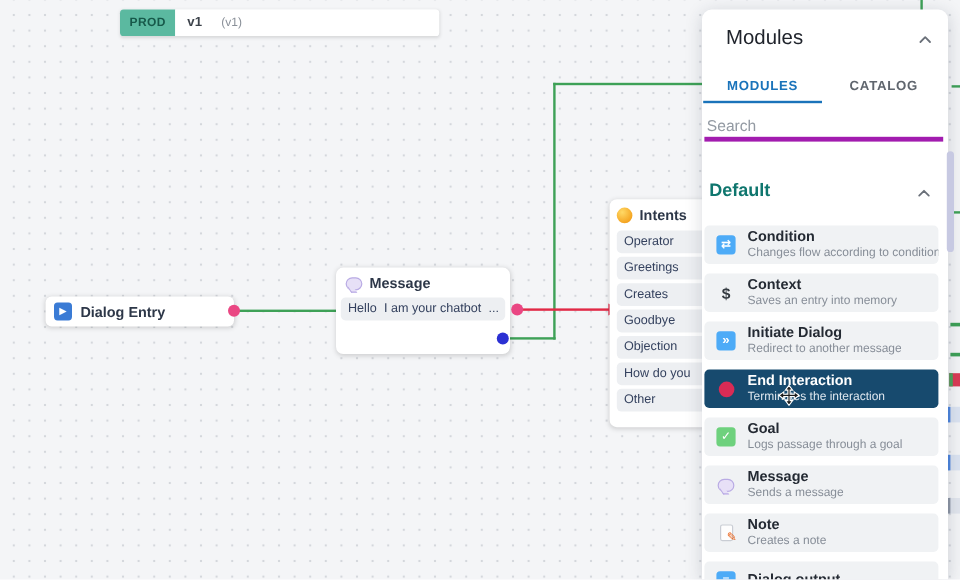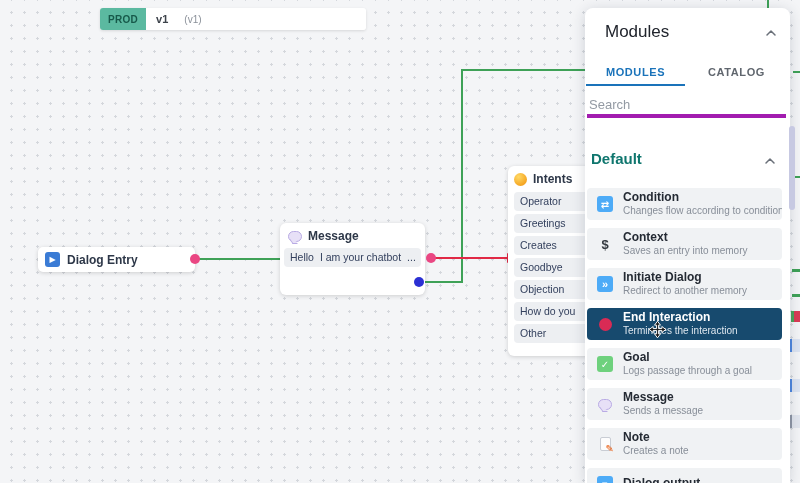--- a/index.html
+++ b/index.html
@@ -219,21 +219,21 @@
           <span class="mod-sub">Saves an entry into memory</span>
         </div>
       </div>
 
       <div class="mod-item">
         <div class="mod-icon">
             <span class="icon-sq icon-blue" style="font-size:11px;">»</span>
           </div>
         <div class="mod-text">
           <span class="mod-title">Initiate Dialog</span>
-          <span class="mod-sub">Redirect to another memory</span>
+          <span class="mod-sub">Redirect to another message</span>
         </div>
       </div>
 
       <div class="mod-item highlight">
         <div class="mod-icon">
             <span class="icon-circle-red"></span>
           </div>
         <div class="mod-text">
           <span class="mod-title">End Interaction</span>
           <span class="mod-sub">Terminates the interaction</span>

